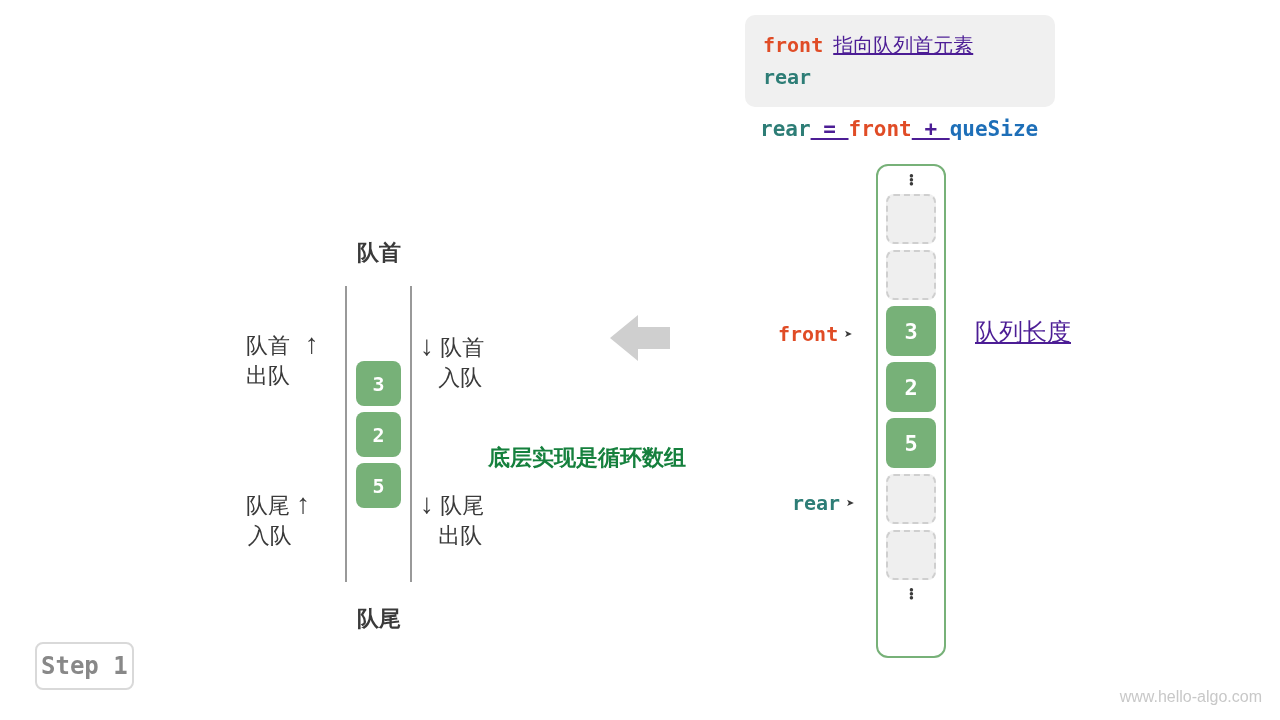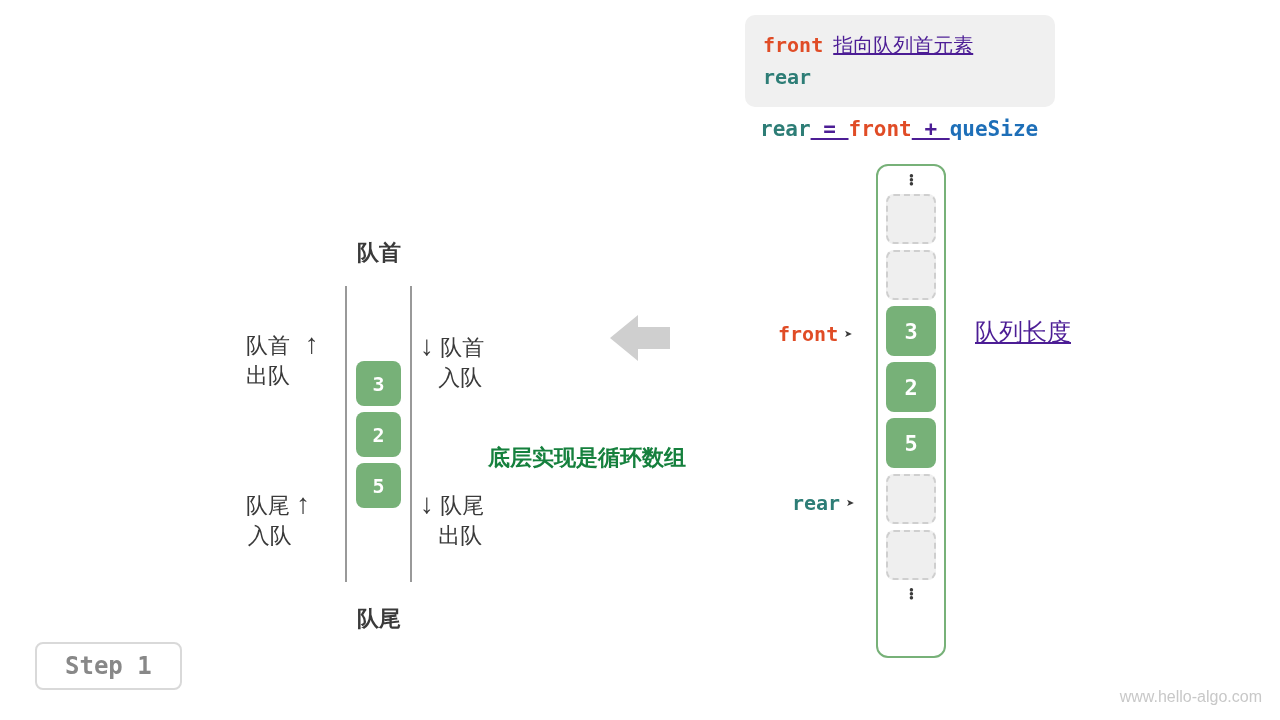--- a/index.html
+++ b/index.html
@@ -127,21 +127,21 @@
     text-align: left;
     margin-top: 30px;
   }
 
   
   .step-badge {
     position: absolute;
     left: 35px; bottom: 30px;
     border: 2px solid #d9d9d9;
     border-radius: 8px;
-    padding: 8px 28px;
+    padding: 8px 4px;
     font-size: 24px;
     color: #888;
     background: #fff;
   }
 
   .watermark {
     position: absolute;
     right: 18px; bottom: 14px;
     font-size: 16px;
     color: #c8c8c8;

